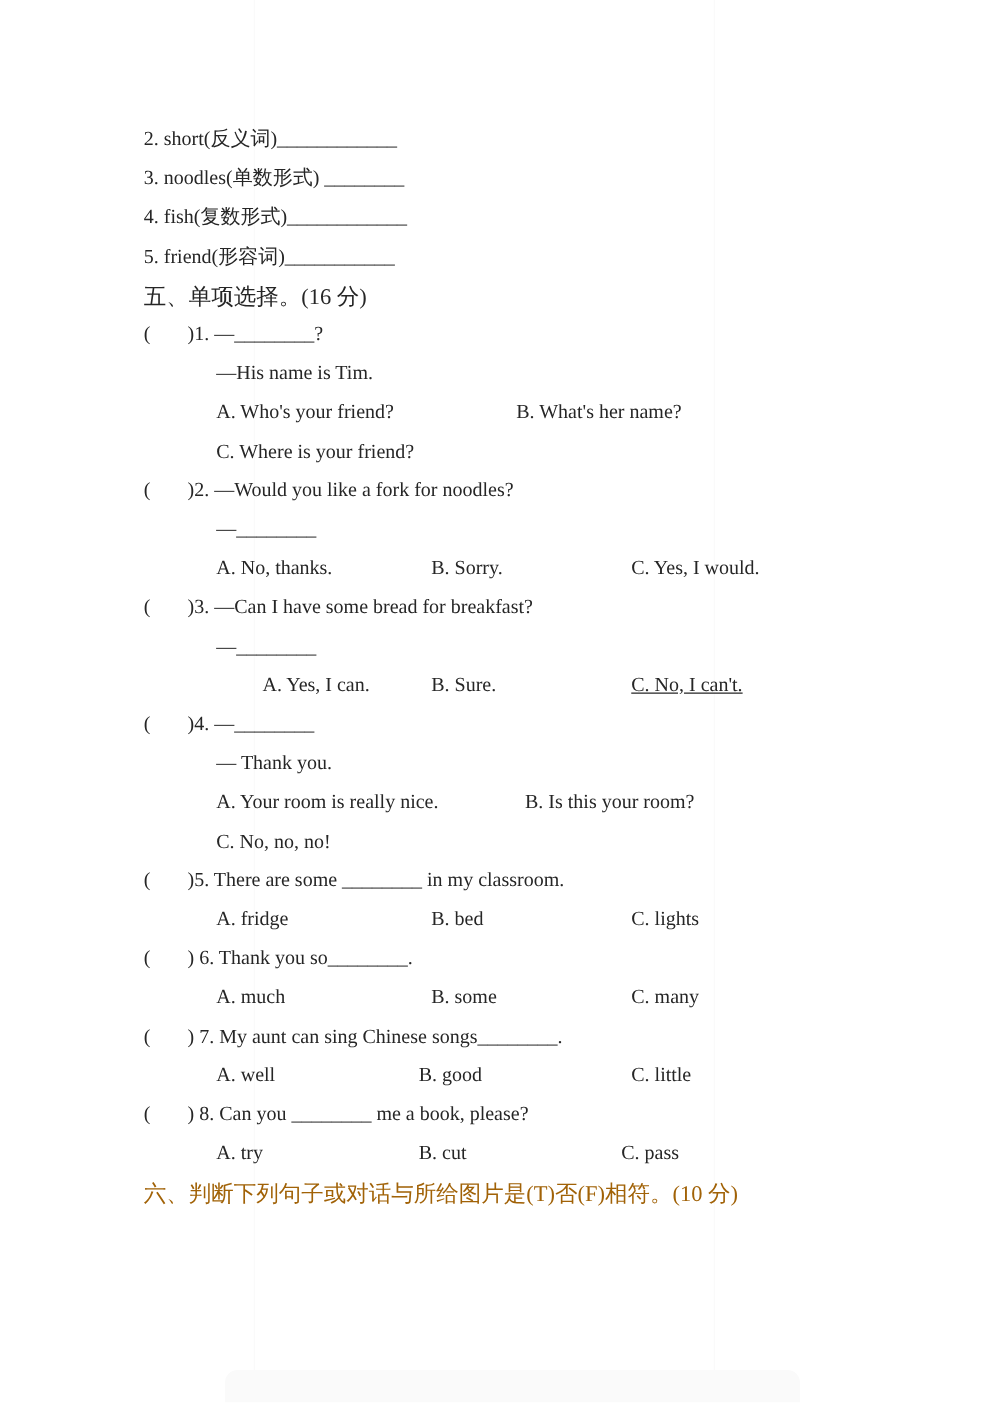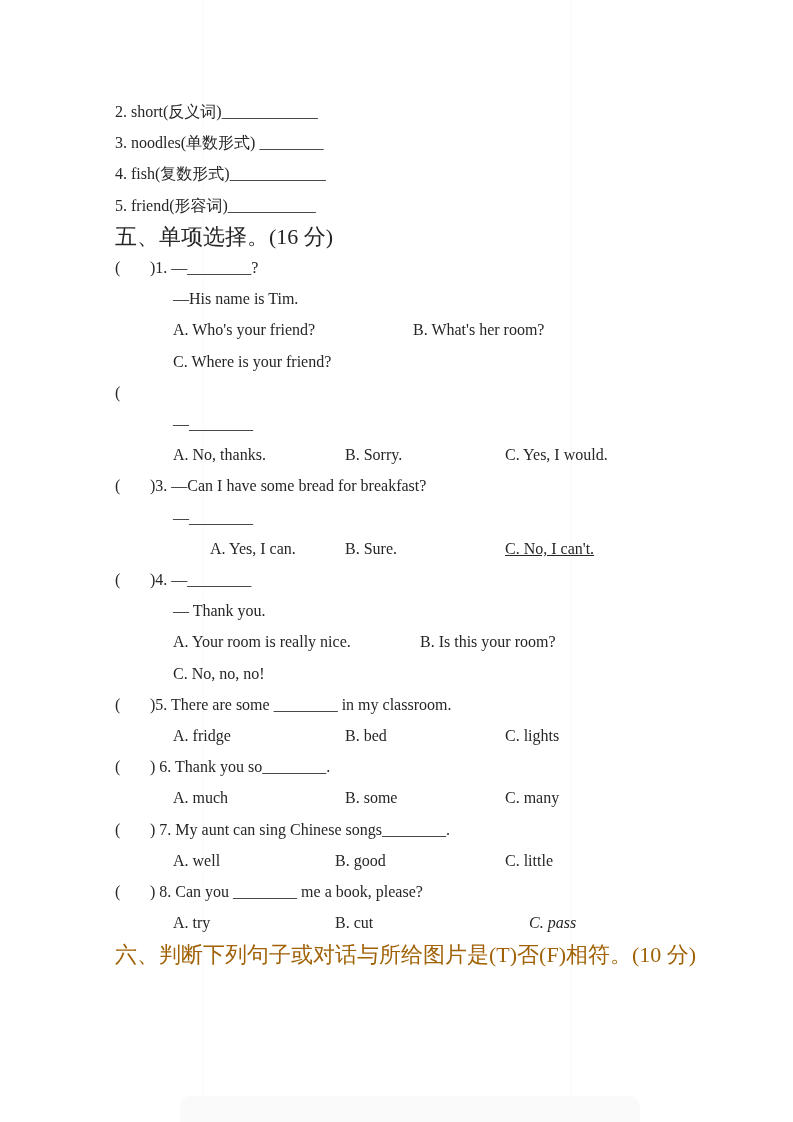--- a/index.html
+++ b/index.html
@@ -20,21 +20,21 @@
     left: 0;
     top: 0;
     width: 100%;
     height: 22px;
     font-size: 16px;
     line-height: 20px;
     color: #262626;
     white-space: pre;
   }
   .doc-line.heading {
-    font-size: 22px;
+    font-size: 18px;
     text-decoration: underline;
   }
   .seg {
     position: absolute;
     top: 0;
     white-space: pre;
   }
   
   .fold-line {
     position: absolute;
@@ -61,36 +61,36 @@
   <div class="fold-line" style="left:203px"></div>
   <div class="fold-line" style="left:571px"></div>
   <div id="doc-body">
       <div class="doc-line" style="top: 102px; color: rgb(38, 38, 38);"><span class="seg" style="left: 115px;">2. short(反义词)____________</span></div>
       <div class="doc-line" style="top: 133px; color: rgb(38, 38, 38);"><span class="seg" style="left: 115px;">3. noodles(单数形式) ________</span></div>
       <div class="doc-line" style="top: 164px; color: rgb(38, 38, 38); padding-left: 20px;"><span class="seg" style="left: 115px;">4. fish(复数形式)____________</span></div>
       <div class="doc-line" style="top: 196px; color: rgb(38, 38, 38);"><span class="seg" style="left: 115px;">5. friend(形容词)___________</span></div>
       <div class="doc-line heading" style="top: 227px; color: rgb(38, 38, 38);"><span class="seg" style="left: 115px;">五、单项选择。(16 分)</span></div>
       <div class="doc-line" style="top: 258px; color: rgb(38, 38, 38);"><span class="seg" style="left: 115px;">(</span><span class="seg" style="left: 150px;">)1. —________?</span></div>
       <div class="doc-line" style="top: 289px; color: rgb(38, 38, 38);"><span class="seg" style="left: 173px;">—His name is Tim.</span></div>
-      <div class="doc-line" style="top: 320px; color: rgb(38, 38, 38); padding-left: 24px;"><span class="seg" style="left: 173px;">A. Who's your friend?</span><span class="seg" style="left: 413px;">B. What's her room?</span></div>
+      <div class="doc-line" style="top: 320px; color: rgb(38, 38, 38); padding-left: 24px;"><span class="seg" style="left: 173px;">A. Who's your friend?</span><span class="seg" style="left: 413px;">B. What's her name?</span></div>
       <div class="doc-line" style="top: 352px; color: rgb(38, 38, 38);"><span class="seg" style="left: 173px;">C. Where is your friend?</span></div>
-      <div class="doc-line" style="top: 383px; color: rgb(38, 38, 38);"><span class="seg" style="left: 115px;">(</span></div>
+      <div class="doc-line" style="top: 383px; color: rgb(38, 38, 38);"><span class="seg" style="left: 115px;">(</span><span class="seg" style="left: 150px;">)2. —Would you like a fork for noodles?</span></div>
       <div class="doc-line" style="top: 414px; color: rgb(38, 38, 38);"><span class="seg" style="left: 173px;">—________</span></div>
       <div class="doc-line" style="top: 445px; color: rgb(38, 38, 38);"><span class="seg" style="left: 173px;">A. No, thanks.</span><span class="seg" style="left: 345px;">B. Sorry.</span><span class="seg" style="left: 505px;">C. Yes, I would.</span></div>
       <div class="doc-line" style="top: 476px; color: rgb(38, 38, 38);"><span class="seg" style="left: 115px;">(</span><span class="seg" style="left: 150px;">)3. —Can I have some bread for breakfast?</span></div>
       <div class="doc-line" style="top: 508px; color: rgb(38, 38, 38);"><span class="seg" style="left: 173px;">—________</span></div>
       <div class="doc-line" style="top: 539px; color: rgb(38, 38, 38);"><span class="seg" style="left: 173px; margin-left: 37px;">A. Yes, I can.</span><span class="seg" style="left: 345px;">B. Sure.</span><span class="seg" style="left: 505px; text-decoration: underline;">C. No, I can't.</span></div>
       <div class="doc-line" style="top: 570px; color: rgb(38, 38, 38);"><span class="seg" style="left: 115px;">(</span><span class="seg" style="left: 150px;">)4. —________</span></div>
       <div class="doc-line" style="top: 601px; color: rgb(38, 38, 38);"><span class="seg" style="left: 173px;">— Thank you.</span></div>
       <div class="doc-line" style="top: 632px; color: rgb(38, 38, 38);"><span class="seg" style="left: 173px;">A. Your room is really nice.</span><span class="seg" style="left: 420px;">B. Is this your room?</span></div>
       <div class="doc-line" style="top: 664px; color: rgb(38, 38, 38);"><span class="seg" style="left: 173px;">C. No, no, no!</span></div>
       <div class="doc-line" style="top: 695px; color: rgb(38, 38, 38);"><span class="seg" style="left: 115px;">(</span><span class="seg" style="left: 150px;">)5. There are some ________ in my classroom.</span></div>
       <div class="doc-line" style="top: 726px; color: rgb(38, 38, 38);"><span class="seg" style="left: 173px;">A. fridge</span><span class="seg" style="left: 345px;">B. bed</span><span class="seg" style="left: 505px;">C. lights</span></div>
       <div class="doc-line" style="top: 757px; color: rgb(38, 38, 38);"><span class="seg" style="left: 115px;">(</span><span class="seg" style="left: 150px;">) 6. Thank you so________.</span></div>
       <div class="doc-line" style="top: 788px; color: rgb(38, 38, 38);"><span class="seg" style="left: 173px;">A. much</span><span class="seg" style="left: 345px;">B. some</span><span class="seg" style="left: 505px;">C. many</span></div>
       <div class="doc-line" style="top: 820px; color: rgb(38, 38, 38);"><span class="seg" style="left: 115px;">(</span><span class="seg" style="left: 150px;">) 7. My aunt can sing Chinese songs________.</span></div>
       <div class="doc-line" style="top: 851px; color: rgb(38, 38, 38);"><span class="seg" style="left: 173px;">A. well</span><span class="seg" style="left: 335px;">B. good</span><span class="seg" style="left: 505px;">C. little</span></div>
       <div class="doc-line" style="top: 882px; color: rgb(38, 38, 38);"><span class="seg" style="left: 115px;">(</span><span class="seg" style="left: 150px;">) 8. Can you ________ me a book, please?</span></div>
-      <div class="doc-line" style="top: 913px; color: rgb(38, 38, 38);"><span class="seg" style="left: 173px;">A. try</span><span class="seg" style="left: 335px;">B. cut</span><span class="seg" style="left: 529px; font-style: italic;">C. pass</span></div>
+      <div class="doc-line" style="top: 913px; color: rgb(38, 38, 38);"><span class="seg" style="left: 173px;">A. try</span><span class="seg" style="left: 335px;">B. cut</span><span class="seg" style="left: 497px;">C. pass</span></div>
       <div class="doc-line heading" style="top: 945px; color: #a16207;"><span class="seg" style="left: 115px;">六、判断下列句子或对话与所给图片是(T)否(F)相符。(10 分)</span></div>
     </div>
   <div class="bottom-bar" style="background: rgb(250, 250, 250);"></div>
 </div>
 
 </body></html>

